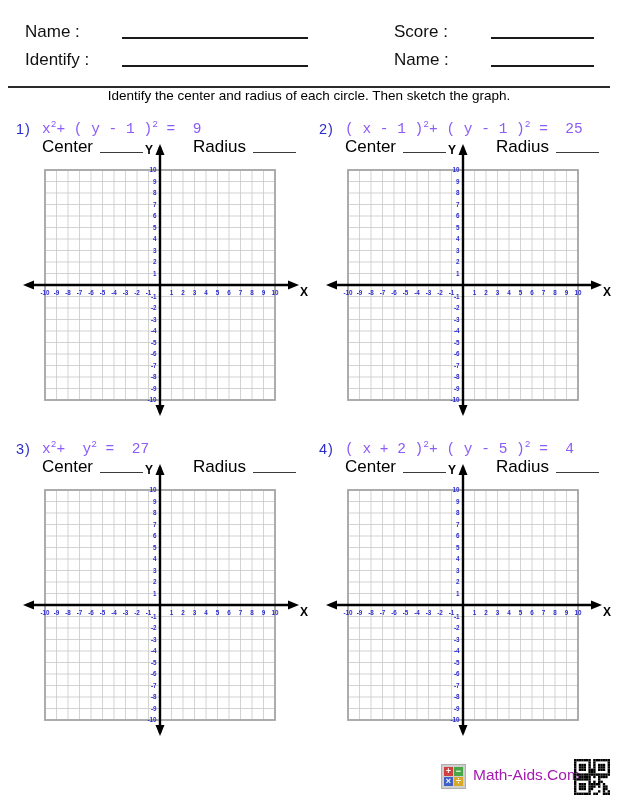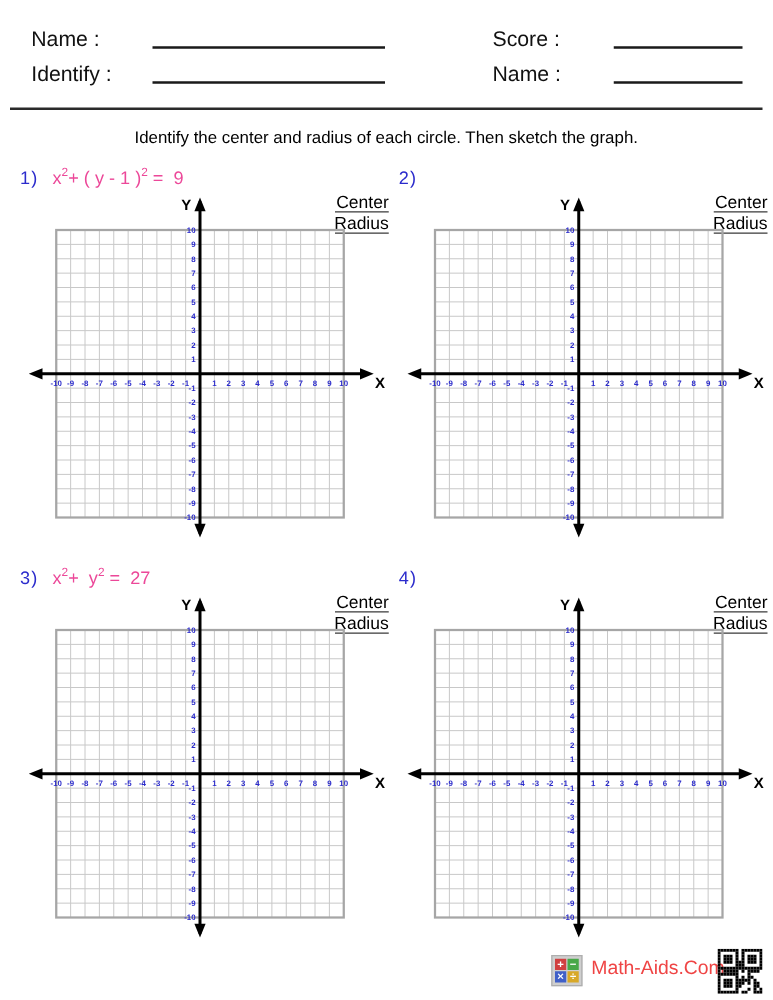--- a/index.html
+++ b/index.html
@@ -12,29 +12,29 @@
   .header{padding:14px 0 0 25px;}
   .header-row{display:flex;align-items:flex-end;height:28px;}
   .h-label{font-size:17px;}
   .h-label-left{width:97px;}
   .h-label-right{width:97px;}
   .fill-line{display:inline-block;border-bottom:2px solid #1a1a1a;margin-bottom:3px;}
   .line-long{width:186px;}
   .line-short{width:103px;}
   .h-spacer{width:86px;}
   .divider{margin:16px 8px 0 8px;border:none;border-top:2px solid #2a2a2a;height:0;}
-  .instructions{margin-top:14px;text-align:center;font-size:13.5px;color:#000;}
+  .instructions{margin-top:0;text-align:center;font-size:13.5px;color:#000;}
   
   .panels{display:grid;grid-template-columns:303px 303px;padding:0 2px 0 8px;}
   .panel{width:303px;padding-bottom:6px;}
   .eq-row{margin:10px 0 2px 8px;height:24px;font-size:14.5px;display:flex;align-items:flex-end;}
   .pnum{color:#2b2bcc;display:inline-block;width:26px;letter-spacing:1px;}
-  .equation{white-space:pre;color:#ec4899;}
+  .equation{white-space:pre;color:#8b5cf6;font-family:Liberation Mono, monospace;}
   .equation sup{font-size:9.5px;line-height:0;}
-  .cr-row{display:flex;align-items:flex-end;height:15px;margin-left:34px;font-size:14px;color:#000;flex-direction:column;}
+  .cr-row{display:flex;align-items:center;height:15px;margin-left:34px;font-size:17px;color:#000;}
   .cr-line{width:43px;height:12px;border-bottom:1.5px solid #3a3a3a;margin-left:7px;}
   .cr-gap{width:50px;}
   svg.graph{display:block;margin:-11px 0 0 13px;}
   
   .footer{position:absolute;left:0;top:758px;width:618px;height:42px;}
   .logo{
     position:absolute;left:441px;top:6px;width:25px;height:25px;box-sizing:border-box;
     display:grid;grid-template-columns:1fr 1fr;grid-template-rows:1fr 1fr;gap:1px;
     background:#cfcfcf;border:1px solid #aeaeae;padding:2px;
   }
@@ -171,20 +171,21 @@
         <text x="135.5" y="63.8" text-anchor="end" font-size="6.3" font-weight="bold" fill="#2b2bcc">7</text>
         <text x="135.5" y="52.3" text-anchor="end" font-size="6.3" font-weight="bold" fill="#2b2bcc">8</text>
         <text x="135.5" y="40.8" text-anchor="end" font-size="6.3" font-weight="bold" fill="#2b2bcc">9</text>
         <text x="135.5" y="29.3" text-anchor="end" font-size="6.3" font-weight="bold" fill="#2b2bcc">10</text>
       </svg>
   </div>
 
   <div class="panel">
     <div class="eq-row">
       <span class="pnum">2)</span>
+      <span class="equation"><span>( x - 1 )</span><sup>2</sup><span>+ ( y - 1 )</span><sup>2</sup><span> =  25</span></span>
     </div>
     <div class="cr-row">
       <span>Center</span>
       <span class="cr-line"></span>
       <span class="cr-gap"></span>
       <span>Radius</span>
       <span class="cr-line"></span>
     </div>
     <svg class="graph" width="290" height="274" viewBox="0 0 290 274">
         <line x1="24" y1="27" x2="24" y2="257" stroke="#c8c8c8" stroke-width="0.8"></line>
@@ -384,20 +385,21 @@
         <text x="135.5" y="63.8" text-anchor="end" font-size="6.3" font-weight="bold" fill="#2b2bcc">7</text>
         <text x="135.5" y="52.3" text-anchor="end" font-size="6.3" font-weight="bold" fill="#2b2bcc">8</text>
         <text x="135.5" y="40.8" text-anchor="end" font-size="6.3" font-weight="bold" fill="#2b2bcc">9</text>
         <text x="135.5" y="29.3" text-anchor="end" font-size="6.3" font-weight="bold" fill="#2b2bcc">10</text>
       </svg>
   </div>
 
   <div class="panel">
     <div class="eq-row">
       <span class="pnum">4)</span>
+      <span class="equation"><span>( x + 2 )</span><sup>2</sup><span>+ ( y - 5 )</span><sup>2</sup><span> =  4</span></span>
     </div>
     <div class="cr-row">
       <span>Center</span>
       <span class="cr-line"></span>
       <span class="cr-gap"></span>
       <span>Radius</span>
       <span class="cr-line"></span>
     </div>
     <svg class="graph" width="290" height="274" viewBox="0 0 290 274">
         <line x1="24" y1="27" x2="24" y2="257" stroke="#c8c8c8" stroke-width="0.8"></line>
@@ -496,21 +498,21 @@
 
 </div>
 
 <div class="footer">
   <div class="logo">
     <span class="lg" style="background: rgb(208, 64, 64);">+</span>
     <span class="lg" style="background: rgb(72, 168, 72);">−</span>
     <span class="lg" style="background: rgb(64, 96, 200);">×</span>
     <span class="lg" style="background: rgb(216, 168, 40);">÷</span>
   </div>
-  <span class="brand" style="color: #ef4444;">Math-Aids.Com</span>
+  <span class="brand" style="color: #a21caf;">Math-Aids.Com</span>
   <svg class="qr" width="36" height="36" viewBox="0 0 36 36">
       <rect x="0" y="0" width="2.4" height="2.4" fill="#000"></rect>
       <rect x="0" y="2.4" width="2.4" height="2.4" fill="#000"></rect>
       <rect x="0" y="4.8" width="2.4" height="2.4" fill="#000"></rect>
       <rect x="0" y="7.199999999999999" width="2.4" height="2.4" fill="#000"></rect>
       <rect x="0" y="9.6" width="2.4" height="2.4" fill="#000"></rect>
       <rect x="0" y="12" width="2.4" height="2.4" fill="#000"></rect>
       <rect x="0" y="14.399999999999999" width="2.4" height="2.4" fill="#000"></rect>
       <rect x="2.4" y="0" width="2.4" height="2.4" fill="#000"></rect>
       <rect x="2.4" y="14.399999999999999" width="2.4" height="2.4" fill="#000"></rect>

